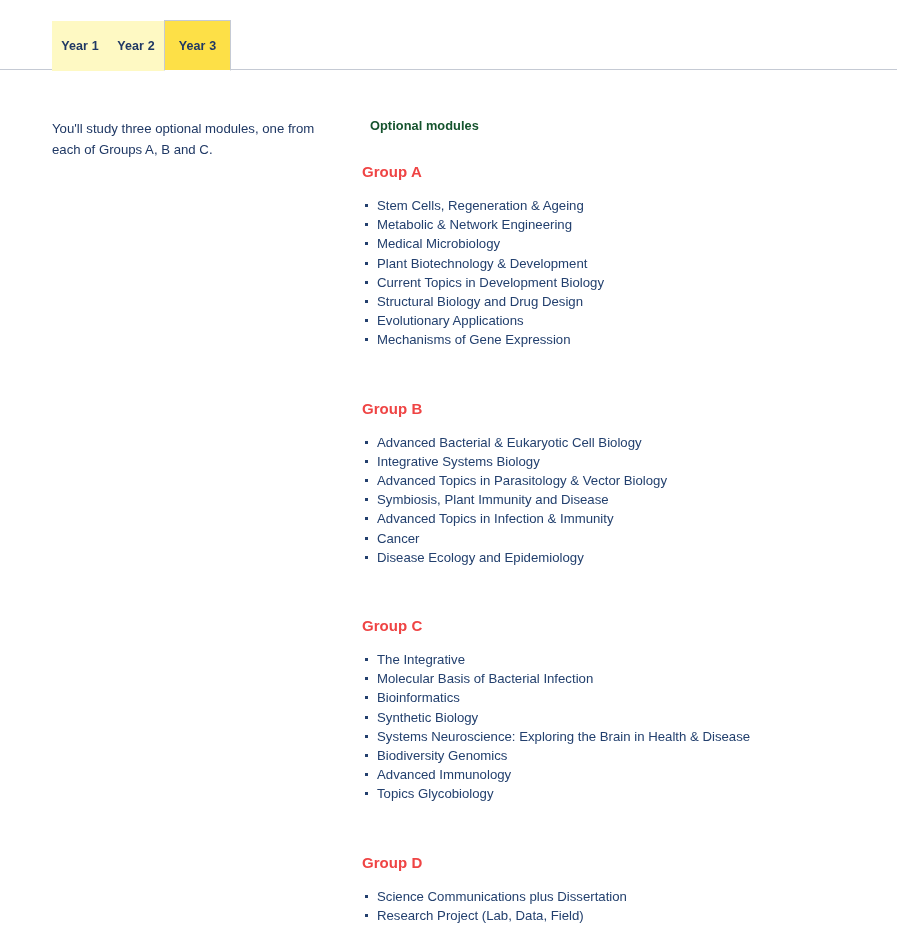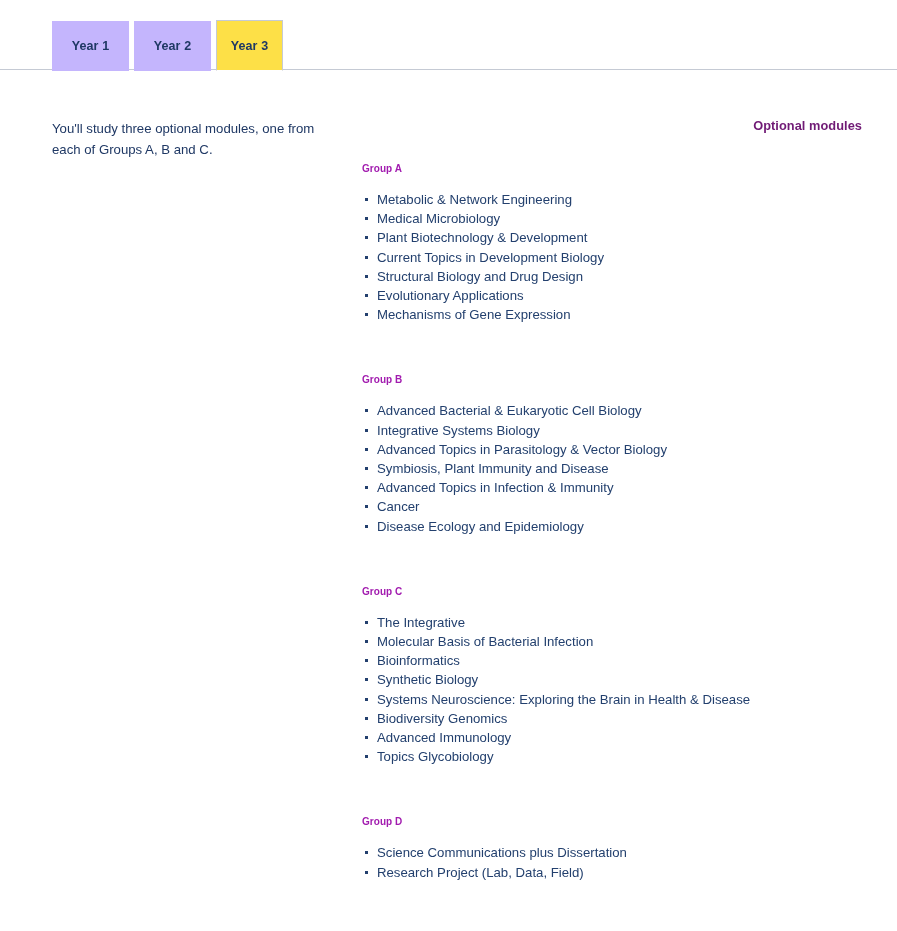--- a/index.html
+++ b/index.html
@@ -46,24 +46,23 @@
     justify-content: center;
     font-size: 12.5px;
     font-weight: bold;
     color: #1f3864;
     letter-spacing: 0.1px;
     cursor: pointer;
     user-select: none;
     white-space: nowrap;
   }
   .tab.inactive {
-    background: #c4b5fd;
+    background: #fef9c3;
     border: none;
-    width: 77px;
-    margin-right: 5px;
+    width: 56px;
   }
   .tab.active {
     background: #fde047;
     border: 1px solid #c5cad4;
     border-bottom: 1px solid #ffffff;
     width: 67px;
     height: 51px;
     margin-left: 0px;
     position: relative;
     z-index: 3;
@@ -88,29 +87,28 @@
   }
   .col-right {
     position: absolute;
     left: 362px;
     top: 48px;
     width: 500px;
   }
   .heading-main {
     font-size: 12.8px;
     font-weight: bold;
-    color: #701a75;
+    color: #14532d;
     margin: 0 0 30px 8px;
     letter-spacing: 0.05px;
-    text-align: right;
   }
   .group-heading {
-    font-size: 10px;
+    font-size: 15px;
     font-weight: bold;
-    color: #a21caf;
+    color: #ef4444;
     margin: 0 0 16px 0;
     letter-spacing: 0.05px;
   }
   ul.module-list {
     list-style: none;
     margin: 0 0 50px 0;
     padding: 0;
   }
   ul.module-list li {
     position: relative;
@@ -149,20 +147,21 @@
 
   <div class="col-left">
     <p>You'll study three optional modules, one from each of Groups A, B and C.</p>
   </div>
 
   <div class="col-right">
     <div class="heading-main">Optional modules</div>
     <div id="groups-container">
         <div class="group-heading">Group A</div>
         <ul class="module-list">
+          <li>Stem Cells, Regeneration &amp; Ageing</li>
           <li>Metabolic &amp; Network Engineering</li>
           <li>Medical Microbiology</li>
           <li>Plant Biotechnology &amp; Development</li>
           <li>Current Topics in Development Biology</li>
           <li>Structural Biology and Drug Design</li>
           <li>Evolutionary Applications</li>
           <li>Mechanisms of Gene Expression</li>
         </ul>
         <div class="group-heading">Group B</div>
         <ul class="module-list">

